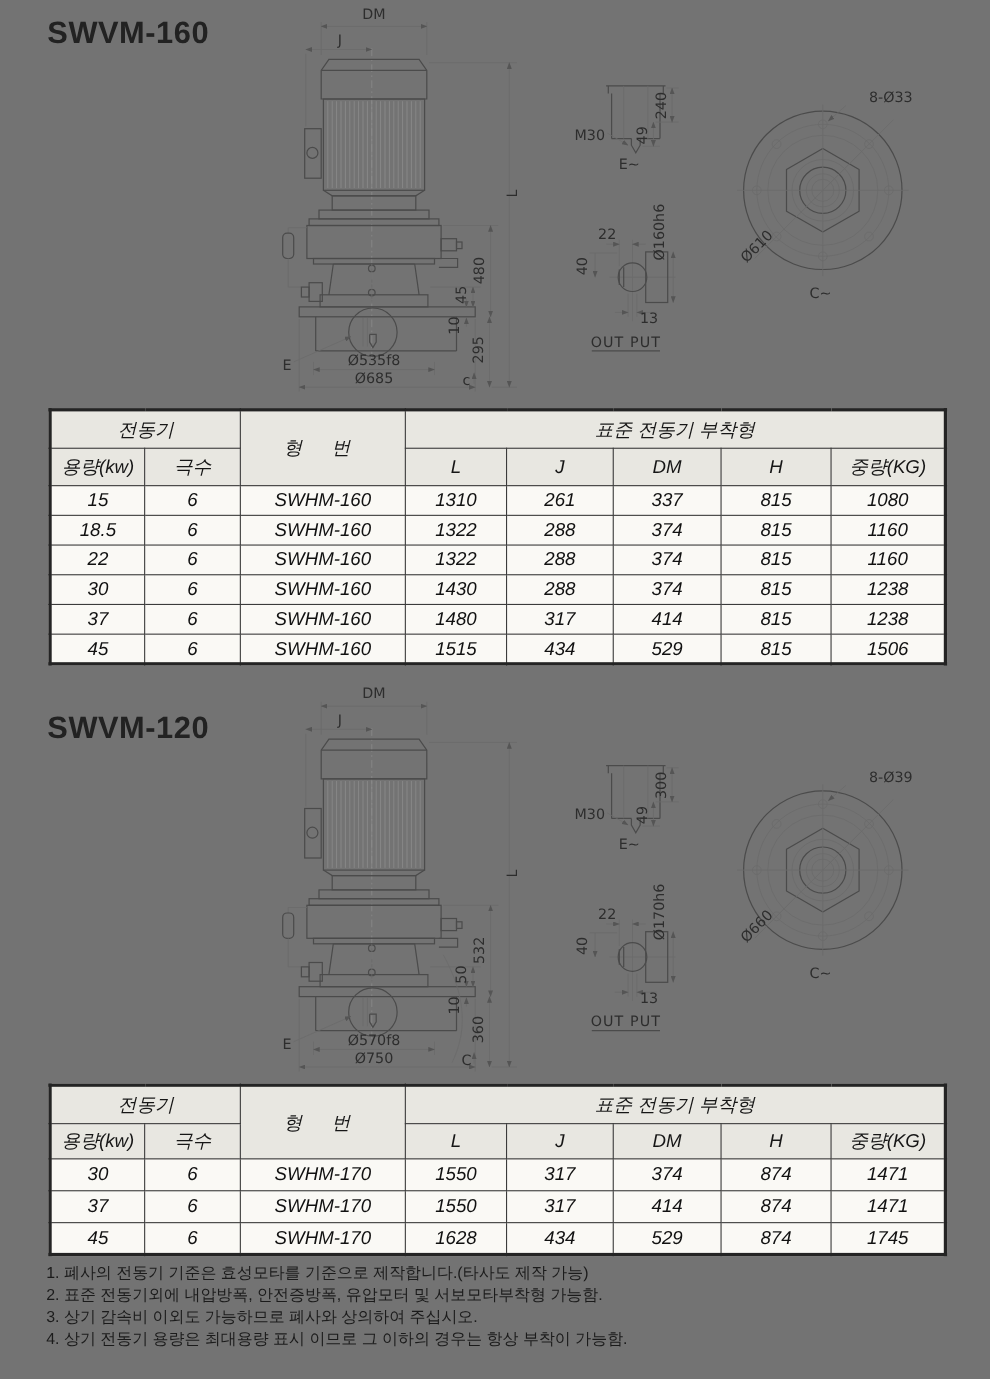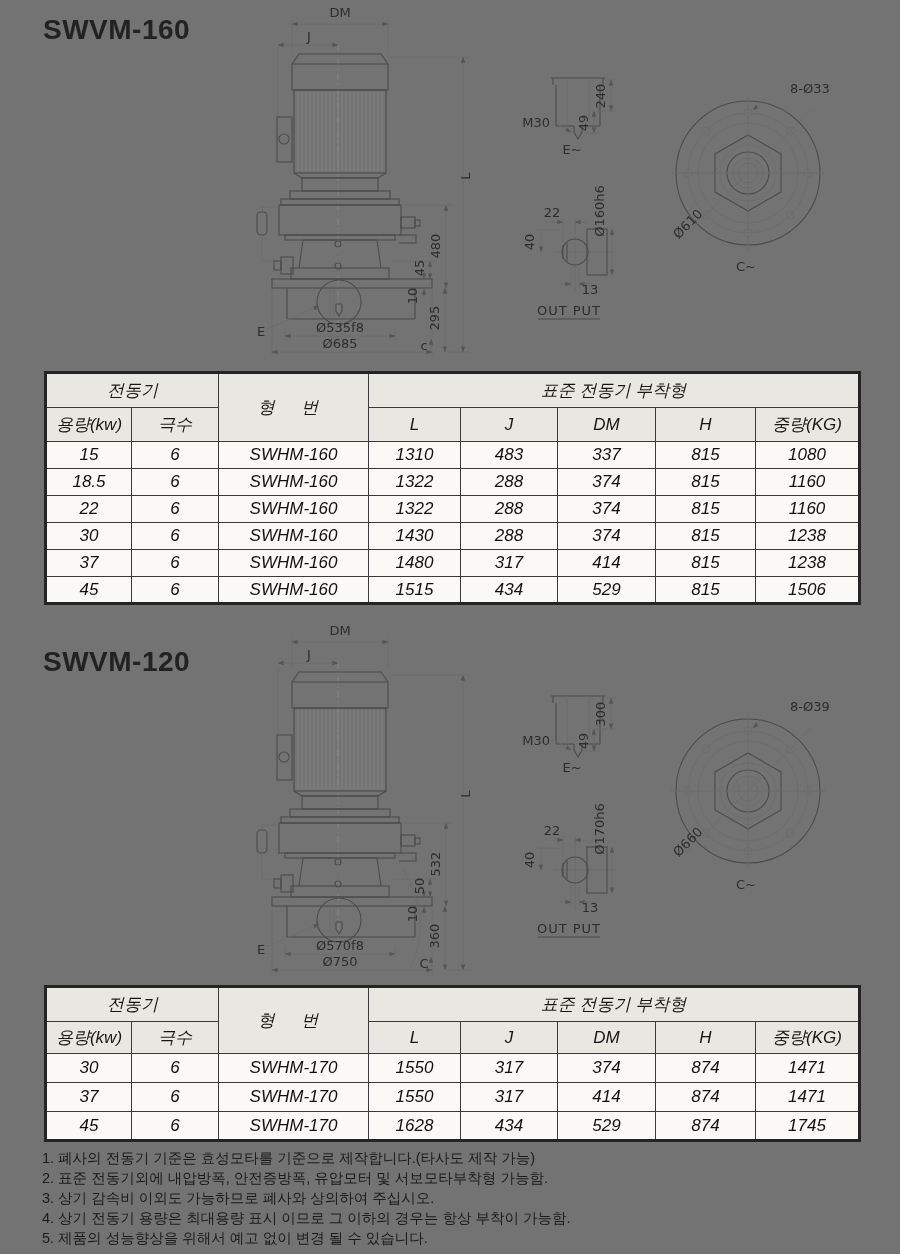--- a/index.html
+++ b/index.html
@@ -201,21 +201,21 @@
         <th>J</th>
         <th>DM</th>
         <th>H</th>
         <th>중량(KG)</th>
       </tr>
       <tr class="dr">
         <td>15</td>
           <td>6</td>
           <td>SWHM-160</td>
           <td>1310</td>
-          <td>483</td>
+          <td>261</td>
           <td>337</td>
           <td>815</td>
           <td>1080</td>
       </tr>
       <tr class="dr">
         <td>18.5</td>
           <td>6</td>
           <td>SWHM-160</td>
           <td>1322</td>
           <td>288</td>
@@ -353,16 +353,15 @@
           <td>1745</td>
       </tr>
     </tbody>
   </table>
 
   <div class="notes">
     <div class="note-line">1. 폐사의 전동기 기준은 효성모타를 기준으로 제작합니다.(타사도 제작 가능)</div>
     <div class="note-line">2. 표준 전동기외에 내압방폭, 안전증방폭, 유압모터 및 서보모타부착형 가능함.</div>
     <div class="note-line">3. 상기 감속비 이외도 가능하므로 폐사와 상의하여 주십시오.</div>
     <div class="note-line">4. 상기 전동기 용량은 최대용량 표시 이므로 그 이하의 경우는 항상 부착이 가능함.</div>
-    <div class="note-line">5. 제품의 성능향상을 위해서 예고 없이 변경 될 수 있습니다.</div>
   </div>
 
 </div>
 
 </body></html>

